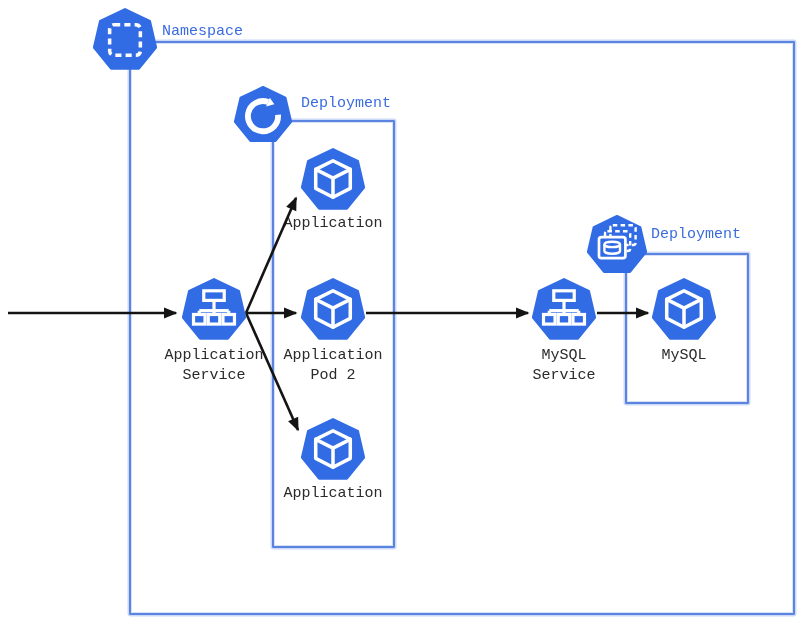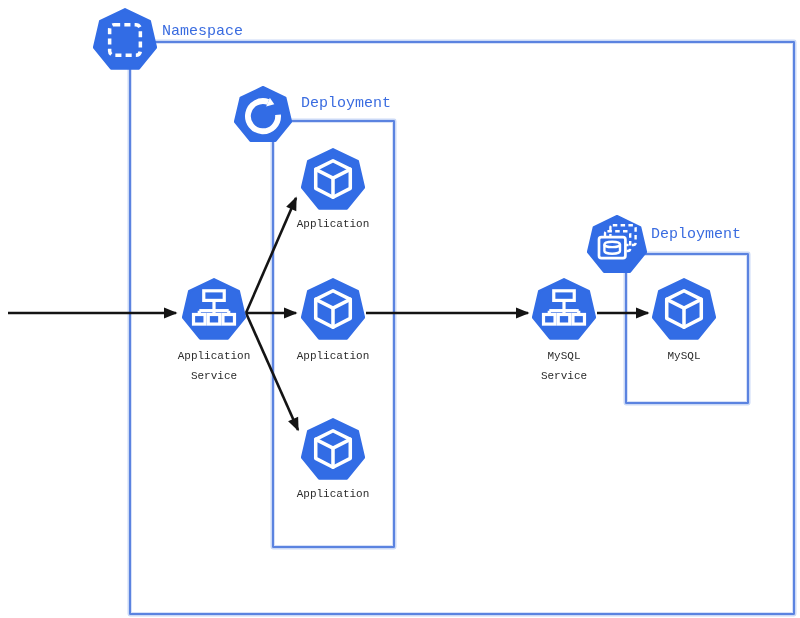--- a/index.html
+++ b/index.html
@@ -11,21 +11,21 @@
     position:absolute;border:2px solid #5B83E0;background:transparent;
     box-shadow:0 0 0 1.5px rgba(140,170,235,.45), inset 0 0 0 1px rgba(140,170,235,.35);
     border-radius:1px;
   }
   .group-label{
     position:absolute;color:#3A6CE0;font-size:15px;line-height:18px;white-space:nowrap;
   }
   .node-icon{position:absolute;}
   .node-label{
     position:absolute;width:140px;text-align:center;color:#2b2b2b;
-    font-size:11px;line-height:20px;
+    font-size:15px;line-height:20px;
   }
   #wires{position:absolute;left:0;top:0;z-index:3;}
   .layer-rects{z-index:1;}
   .node-icon{z-index:4;}
   .node-label{z-index:2;}
 </style>
 </head>
 <body>
 
 <div id="canvas">
@@ -127,20 +127,21 @@
   <div class="node-label" style="left:263px;top:214px">
     <div>Application</div>
   </div>
 
   <svg class="node-icon" style="left:301px;top:278px" width="64" height="64" viewBox="0 0 100 100">
     <use href="#hept"></use>
       <use href="#glyph-pod"></use>
   </svg>
   <div class="node-label" style="left:263px;top:346px">
     <div>Application</div>
+    <div>Pod 2</div>
   </div>
 
   <svg class="node-icon" style="left:301px;top:418px" width="64" height="64" viewBox="0 0 100 100">
     <use href="#hept"></use>
       <use href="#glyph-pod"></use>
   </svg>
   <div class="node-label" style="left:263px;top:484px">
     <div>Application</div>
   </div>
 

